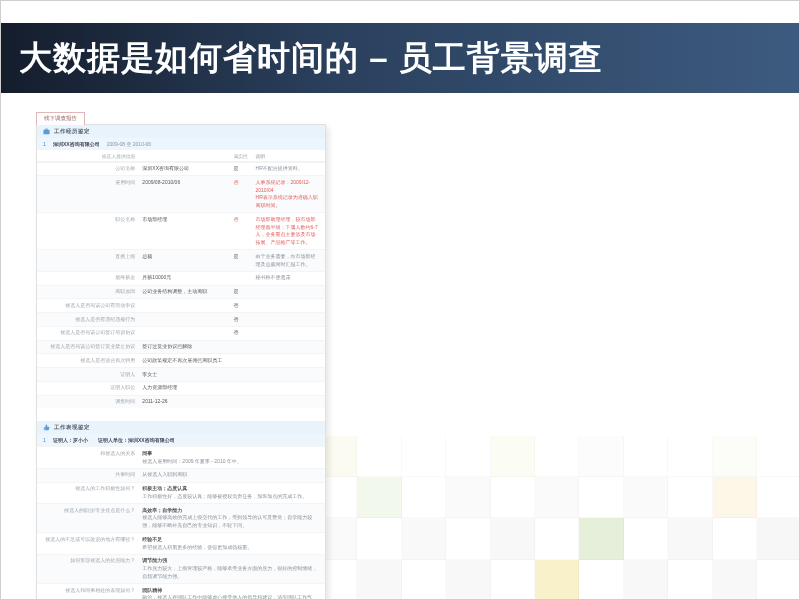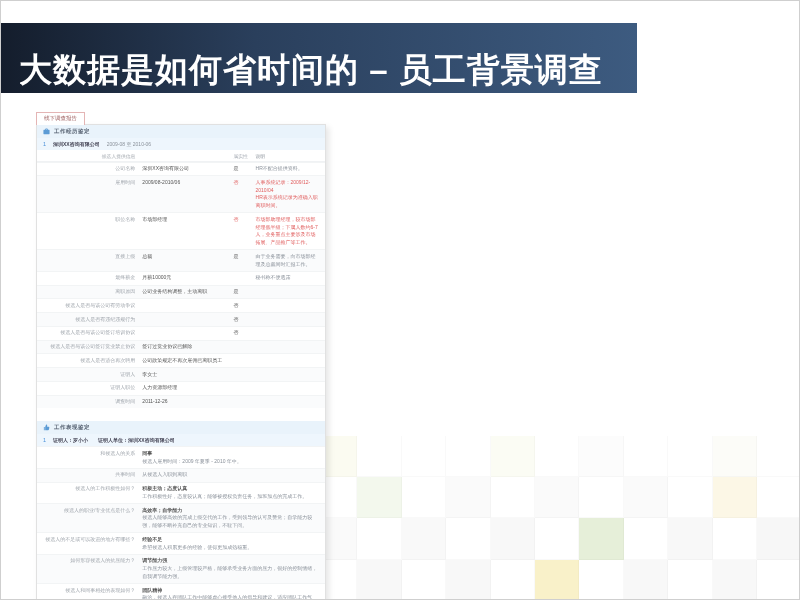--- a/index.html
+++ b/index.html
@@ -1,20 +1,20 @@
 <!DOCTYPE html>
 <html><head>
 <meta charset="utf-8">
 <style>
   html,body{margin:0;padding:0;background:#fff;}
   .slide{position:relative;width:800px;height:600px;box-sizing:border-box;border:1px solid #cfcfcf;
          background:#fff;overflow:hidden;font-family:"Liberation Sans",sans-serif;}
   
-  .title-bar{position:absolute;left:0;top:22px;width:636px;height:70px;z-index:1;
-             display:flex;align-items:flex-end;}
+  .title-bar{position:absolute;left:0;top:22px;width:800px;height:70px;z-index:1;
+             display:flex;align-items:center;}
   .title-text{color:#ffffff;font-size:33px;font-weight:bold;letter-spacing:1px;padding-left:18px;
               white-space:nowrap;}
   
   .tile-grid{position:absolute;display:grid;z-index:0;}
   .tile{border-right:1px solid rgba(0,0,0,0.022);border-bottom:1px solid rgba(0,0,0,0.022);}
   
   .report-wrap{position:absolute;left:35px;top:110px;width:290px;z-index:2;font-size:5px;color:#555;}
   .tab{display:inline-block;background:#fff;border:1px solid #e4b5b5;border-bottom:none;
        color:#9b5a5a;font-size:5.5px;line-height:1;padding:3px 7px 3px;margin-left:0;
        position:relative;top:1px;}

